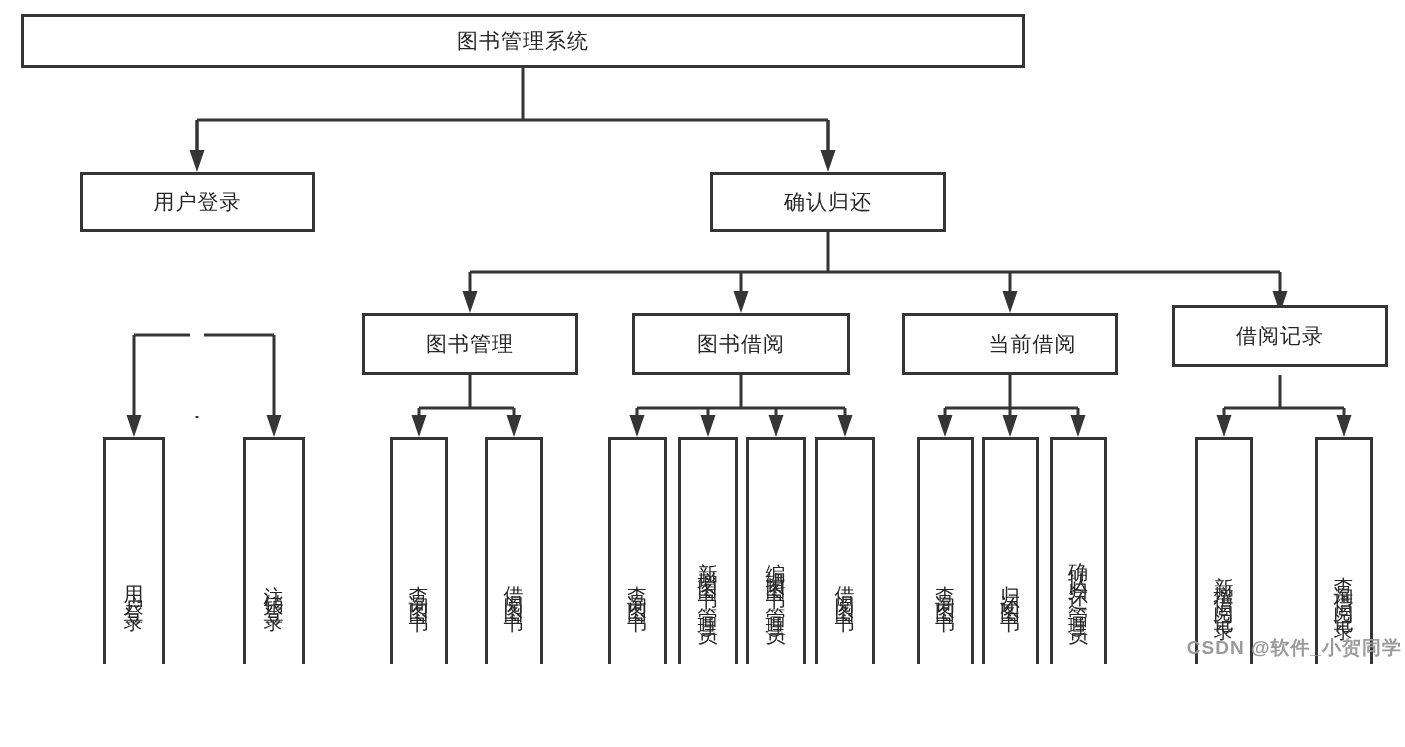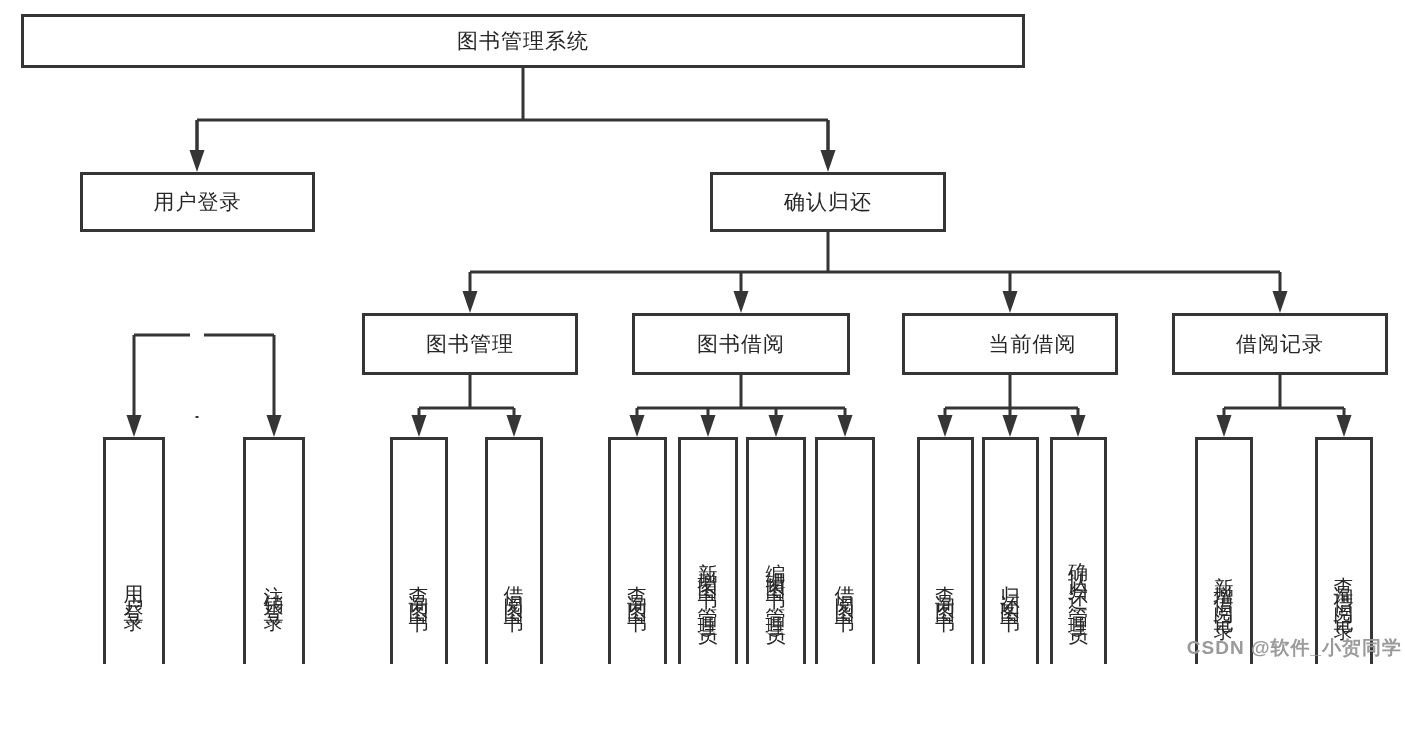--- a/index.html
+++ b/index.html
@@ -118,21 +118,21 @@
 
   <div class="node h" style="left:362px;top:313px;width:216px;height:62px;">
     <span class="lbl">图书管理</span>
   </div>
   <div class="node h" style="left:632px;top:313px;width:218px;height:62px;text-align:center;">
     <span class="lbl">图书借阅</span>
   </div>
   <div class="node h" style="left:902px;top:313px;width:216px;height:62px;padding-left:45px;">
     <span class="lbl">当前借阅</span>
   </div>
-  <div class="node h" style="left:1172px;top:313px;width:216px;height:62px;align-items:center;">
+  <div class="node h" style="left:1172px;top:305px;width:216px;height:62px;align-items:center;">
     <span class="lbl">借阅记录</span>
   </div>
 
   <div class="node v" style="left:103px;top:437px;width:62px;height:301px;">
     <span class="lbl">用户登录</span>
   </div>
   <div class="node v" style="left:243px;top:437px;width:62px;height:301px;">
     <span class="lbl">注销登录</span>
   </div>
 

